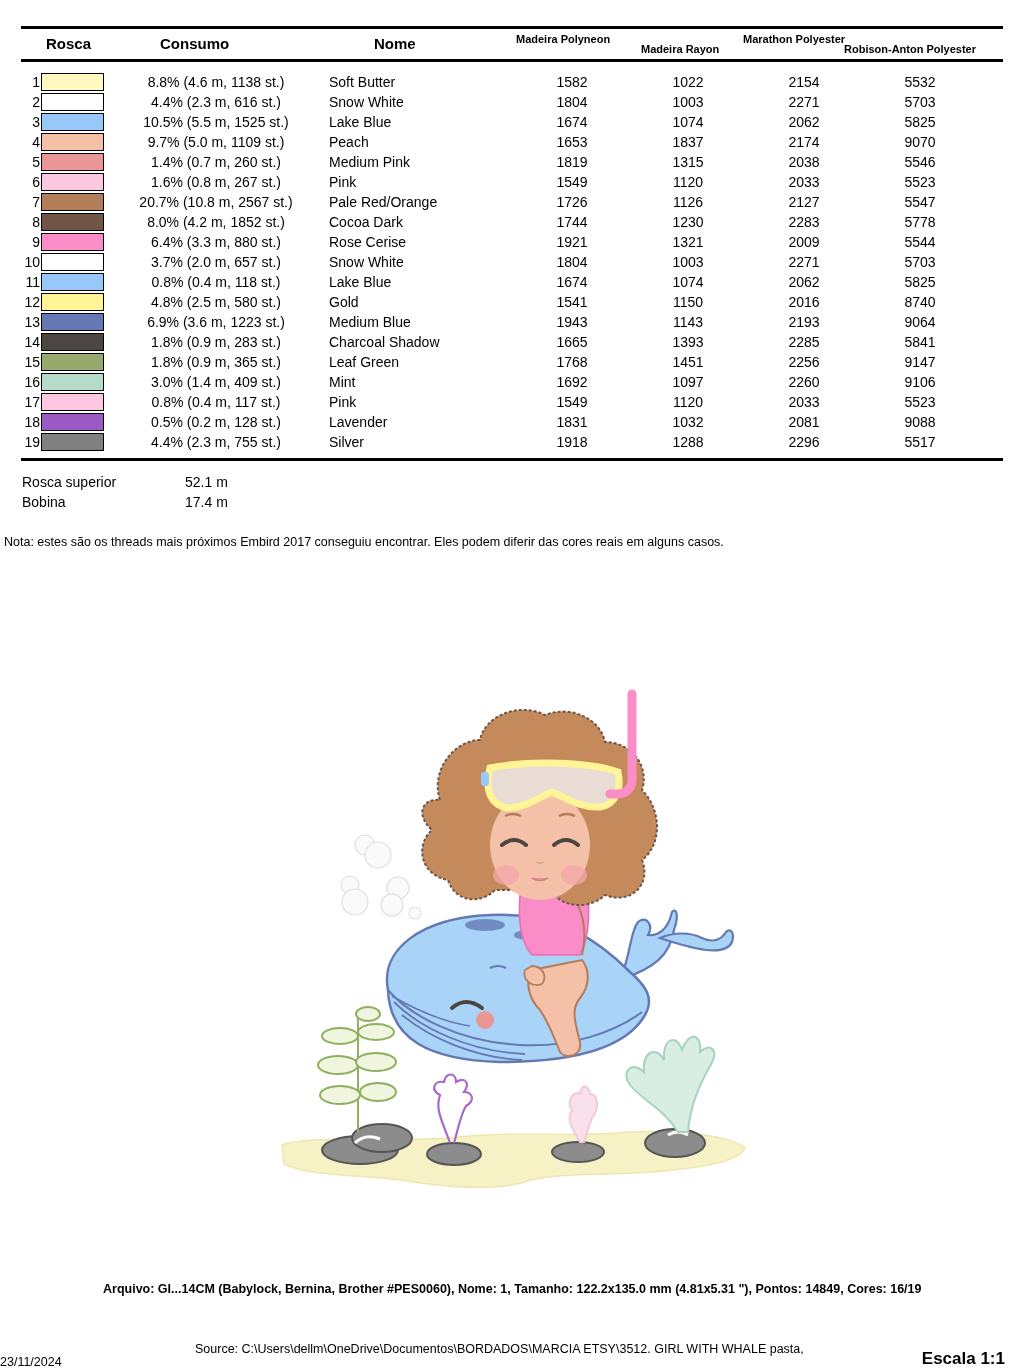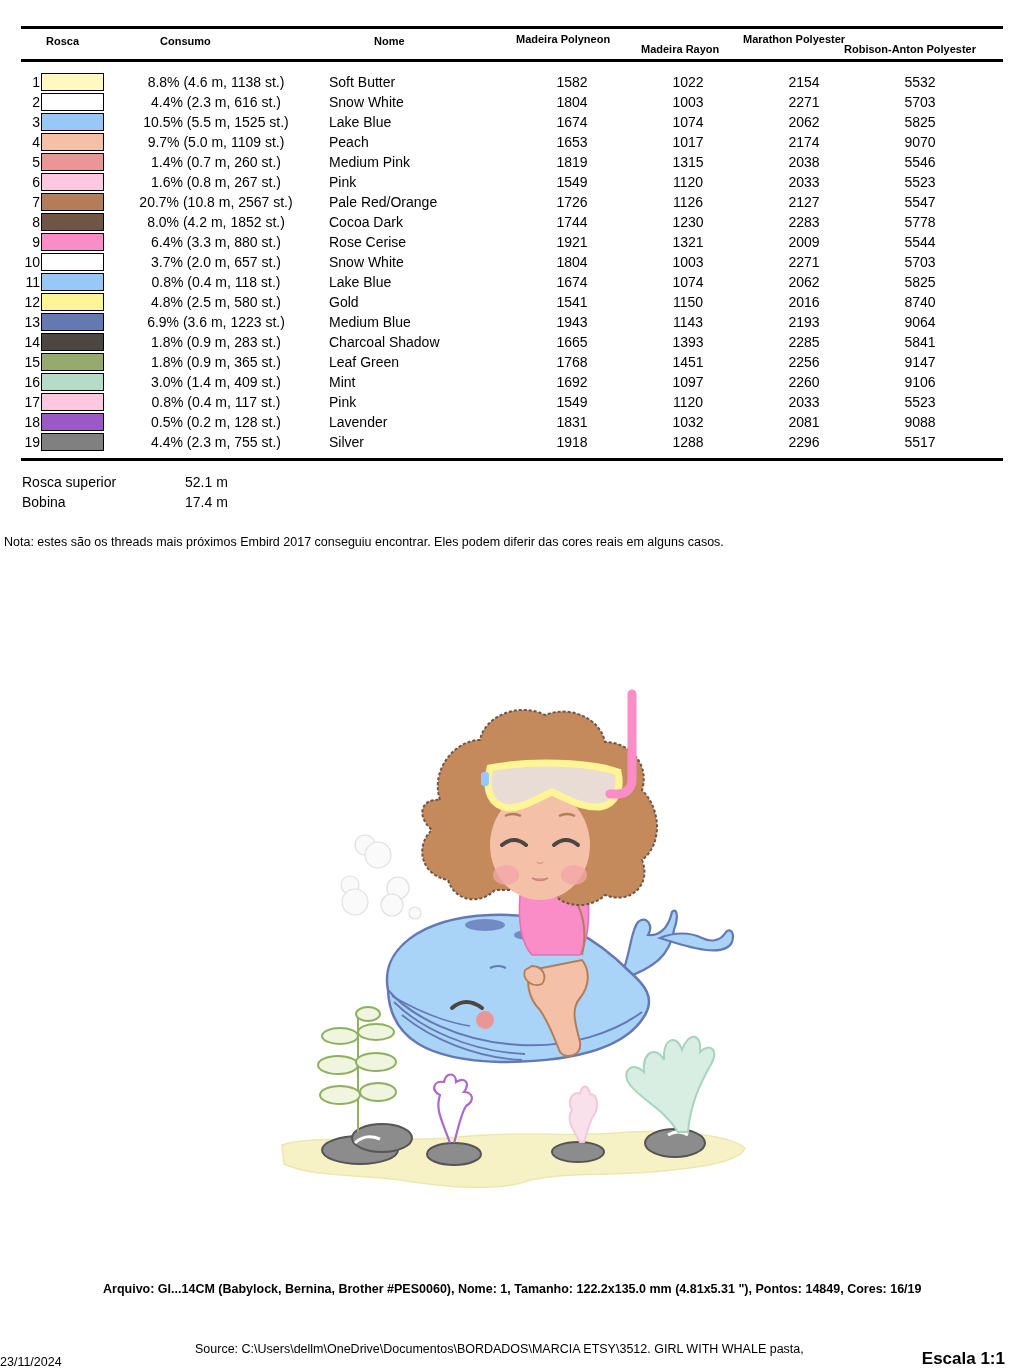--- a/index.html
+++ b/index.html
@@ -1,21 +1,21 @@
 <!DOCTYPE html>
 <html><head>
 <meta charset="utf-8">
 <style>
   html, body { margin: 0; padding: 0; background: #ffffff; }
   body {
     width: 1024px; height: 1370px; position: relative; overflow: hidden;
     font-family: "Liberation Sans", "DejaVu Sans", sans-serif; color: #000;
   }
   .rule { position: absolute; left: 21px; width: 982px; height: 3px; background: #000; }
-  .hdr { position: absolute; font-weight: bold; font-size: 11px; white-space: nowrap; }
+  .hdr { position: absolute; font-weight: bold; font-size: 15px; white-space: nowrap; }
   .hdr.sm { font-size: 11px; }
   #rows { position: absolute; left: 0; top: 72px; width: 1024px; }
   .row { position: relative; height: 20px; font-size: 14px; }
   .row > span { position: absolute; top: 2px; white-space: nowrap; }
   .row .num { left: 0; width: 40px; text-align: right; }
   .row .sw { left: 41px; top: 1px; width: 61px; height: 16px; border: 1px solid #000; }
   .row .cons { left: 110px; width: 212px; text-align: center; }
   .row .name { left: 329px; }
   .row .c1 { left: 535px; width: 74px; text-align: center; }
   .row .c2 { left: 651px; width: 74px; text-align: center; }
@@ -71,21 +71,21 @@
     <span class="c2">1074</span>
     <span class="c3">2062</span>
     <span class="c4">5825</span>
   </div>
     <div class="row">
     <span class="num">4</span>
     <span class="sw" style="background: rgb(245, 192, 168);"></span>
     <span class="cons">9.7% (5.0 m, 1109 st.)</span>
     <span class="name">Peach</span>
     <span class="c1">1653</span>
-    <span class="c2">1017</span>
+    <span class="c2">1837</span>
     <span class="c3">2174</span>
     <span class="c4">9070</span>
   </div>
     <div class="row">
     <span class="num">5</span>
     <span class="sw" style="background: rgb(235, 150, 150);"></span>
     <span class="cons">1.4% (0.7 m, 260 st.)</span>
     <span class="name">Medium Pink</span>
     <span class="c1">1819</span>
     <span class="c2">1315</span>

